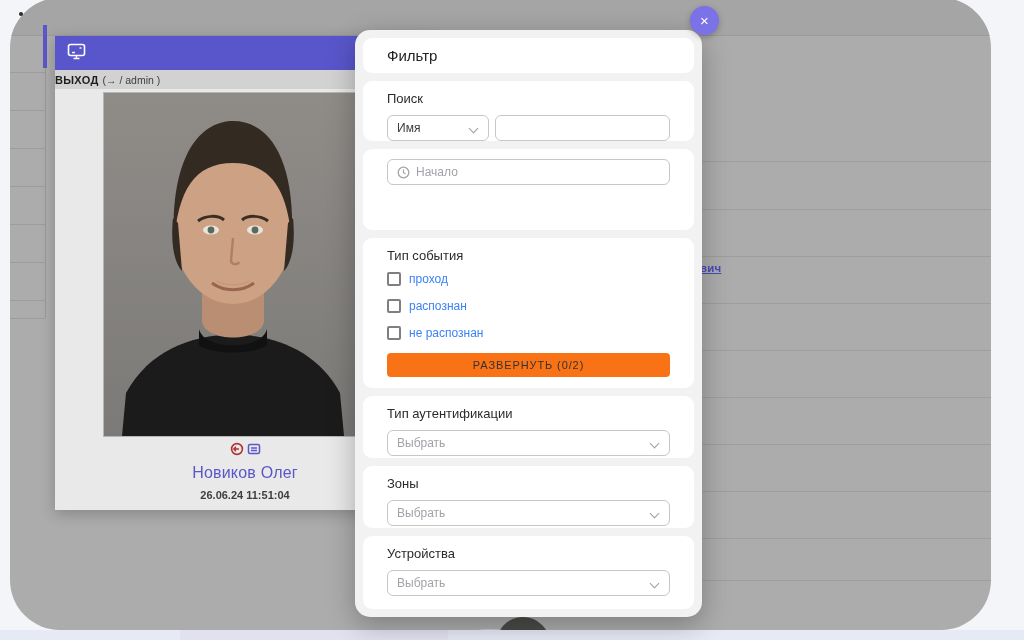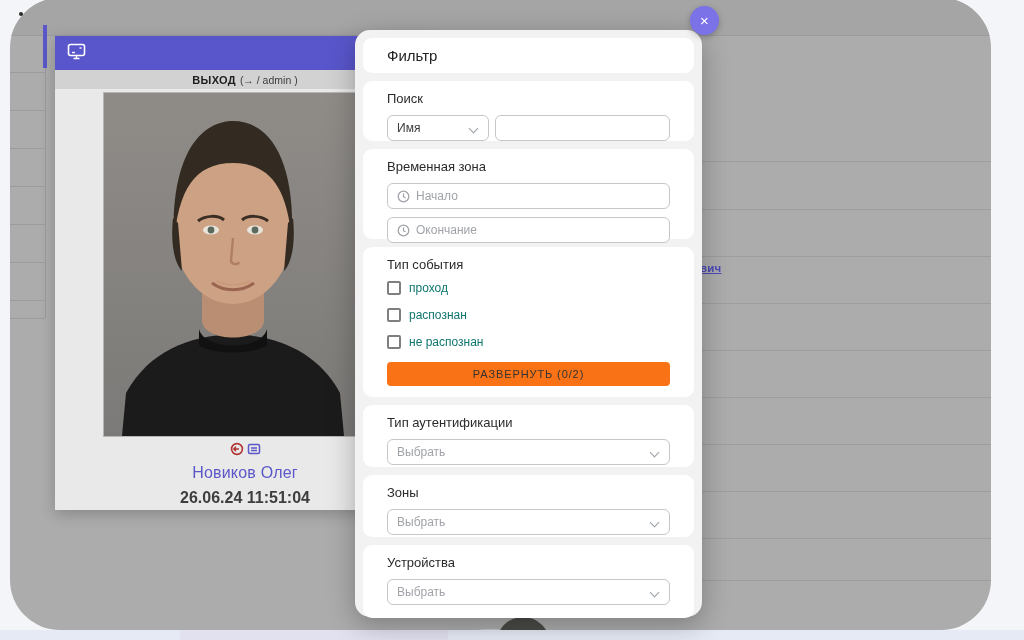--- a/index.html
+++ b/index.html
@@ -26,31 +26,31 @@
   .bottom-strip { position:absolute; left:0; top:630px; width:1024px; height:10px; background:#e6eaf5; }
   .bottom-strip-lav { position:absolute; left:180px; top:630px; width:268px; height:10px; background:#e2e1f0; }
   .cursor-dot { position:absolute; left:19px; top:12px; width:4px; height:4px;
     border-radius:50%; background:#2b2b2b; }
 
   
   .person-panel { position:absolute; left:55px; top:36px; width:380px; height:474px;
     background:#e9e9e9; box-shadow:0 4px 14px rgba(0,0,0,.22); }
   .panel-header { height:34px; background:#5956cc; display:flex; align-items:center; padding-left:12px; }
   .exit-bar { height:19px; background:#d2d2d2; display:flex; align-items:center;
-    justify-content:center; font-size:11px; color:#3d3d3d; }
+    font-size:11px; color:#3d3d3d; }
   .exit-bar b { color:#1d1d1d; font-weight:700; letter-spacing:.3px; }
   .exit-bar span { margin-left:4px; font-size:10.5px; }
   .photo-frame { position:absolute; left:48px; top:56px; width:260px; height:345px;
     border:1px solid #b5b5b5; background:#8b8885; overflow:hidden; }
   .icon-row { position:absolute; left:0; top:405px; width:380px; height:16px;
     display:flex; justify-content:center; gap:3px; align-items:center; }
   .person-name { position:absolute; left:0; top:428px; width:380px; text-align:center;
     font-size:16px; font-weight:500; color:#5b57c8; letter-spacing:.2px; }
   .person-time { position:absolute; left:0; top:453px; width:380px; text-align:center;
-    font-size:16px; font-weight:600; color:#3e3e3e; }
+    font-size:11px; font-weight:600; color:#3e3e3e; }
 
   
   .filter-modal { position:absolute; left:355px; top:30px; width:347px; height:587px;
     background:#f2f2f2; border-radius:15px; box-shadow:0 8px 28px rgba(0,0,0,.28);
     padding:8px; display:flex; flex-direction:column; gap:8px; }
   .card { background:#ffffff; border-radius:9px; padding:10px 24px 13px 24px; }
   .card.title-card { padding:9px 24px; }
   .modal-title { font-size:15px; font-weight:500; color:#222; }
   .sec-label { font-size:13px; font-weight:500; color:#2a2a2a; margin-bottom:9px; }
   .field { position:relative; height:26px; background:#fff; border:1px solid #c7c7c7;
@@ -58,21 +58,21 @@
   .field.ph { color:#a0a3a8; }
   .row-2 { display:flex; gap:6px;align-items:flex-end; }
   .sel-name { width:118px; }
   .txt-input { flex:1; }
   .chev { position:absolute; right:11px; top:9px; width:7px; height:7px;
     border-right:1.6px solid #9aa0a6; border-bottom:1.6px solid #9aa0a6; transform:rotate(45deg); }
   .stack { display:flex; flex-direction:column; gap:8px; }
   .field .clock { margin-right:6px; flex:0 0 auto; display:flex; }
   .check-row { display:flex; align-items:center; gap:8px; margin-bottom:13px; }
   .cbx { width:14px; height:14px; border:2px solid #7f7f7f; border-radius:2px; background:#fff; }
-  .cb-label { font-size:12px; color:#0f766e; }
+  .cb-label { font-size:12px; color:#3b82f6; }
   .expand-btn { width:100%; height:24px; background:#f97316; border:none; border-radius:4px;
     font-family:"Liberation Sans", sans-serif; font-size:11px; font-weight:500;
     letter-spacing:.9px; color:#333; cursor:pointer; }
   .close-btn { position:absolute; left:690px; top:6px; width:29px; height:29px; border:none;
     border-radius:50%; background:#7b72e8; color:#fff; font-size:15px; line-height:27px;
     text-align:center; cursor:pointer; box-shadow:0 2px 6px rgba(0,0,0,.25);
     font-family:"Liberation Sans", sans-serif; }
 </style>
 </head>
 <body>
@@ -182,40 +182,30 @@
       <div class="row-2">
         <div class="field sel-name">
           <span>Имя</span>
           <i class="chev"></i>
         </div>
         <input class="field txt-input" value="" style="">
       </div>
     </div>
 
     <div class="card" style="height:90px">
-      <div class="sec-label">Временная зона</div>
       <div class="stack">
         <div class="field ph">
           <span class="clock">
             <svg width="13" height="13" viewBox="0 0 13 13" fill="none">
               <circle cx="6.5" cy="6.5" r="5.3" stroke="#a0a3a8" stroke-width="1.3"></circle>
               <path d="M6.5 3.6 V6.7 L8.6 7.8" stroke="#a0a3a8" stroke-width="1.2"></path>
             </svg>
           </span>
           <span>Начало</span>
         </div>
-        <div class="field ph">
-          <span class="clock">
-            <svg width="13" height="13" viewBox="0 0 13 13" fill="none">
-              <circle cx="6.5" cy="6.5" r="5.3" stroke="#a0a3a8" stroke-width="1.3"></circle>
-              <path d="M6.5 3.6 V6.7 L8.6 7.8" stroke="#a0a3a8" stroke-width="1.2"></path>
-            </svg>
-          </span>
-          <span>Окончание</span>
-        </div>
       </div>
     </div>
 
     <div class="card" style="height:150px">
       <div class="sec-label">Тип события</div>
       <div class="check-row">
         <span class="cbx"></span>
         <span class="cb-label">проход</span>
       </div>
       <div class="check-row">

